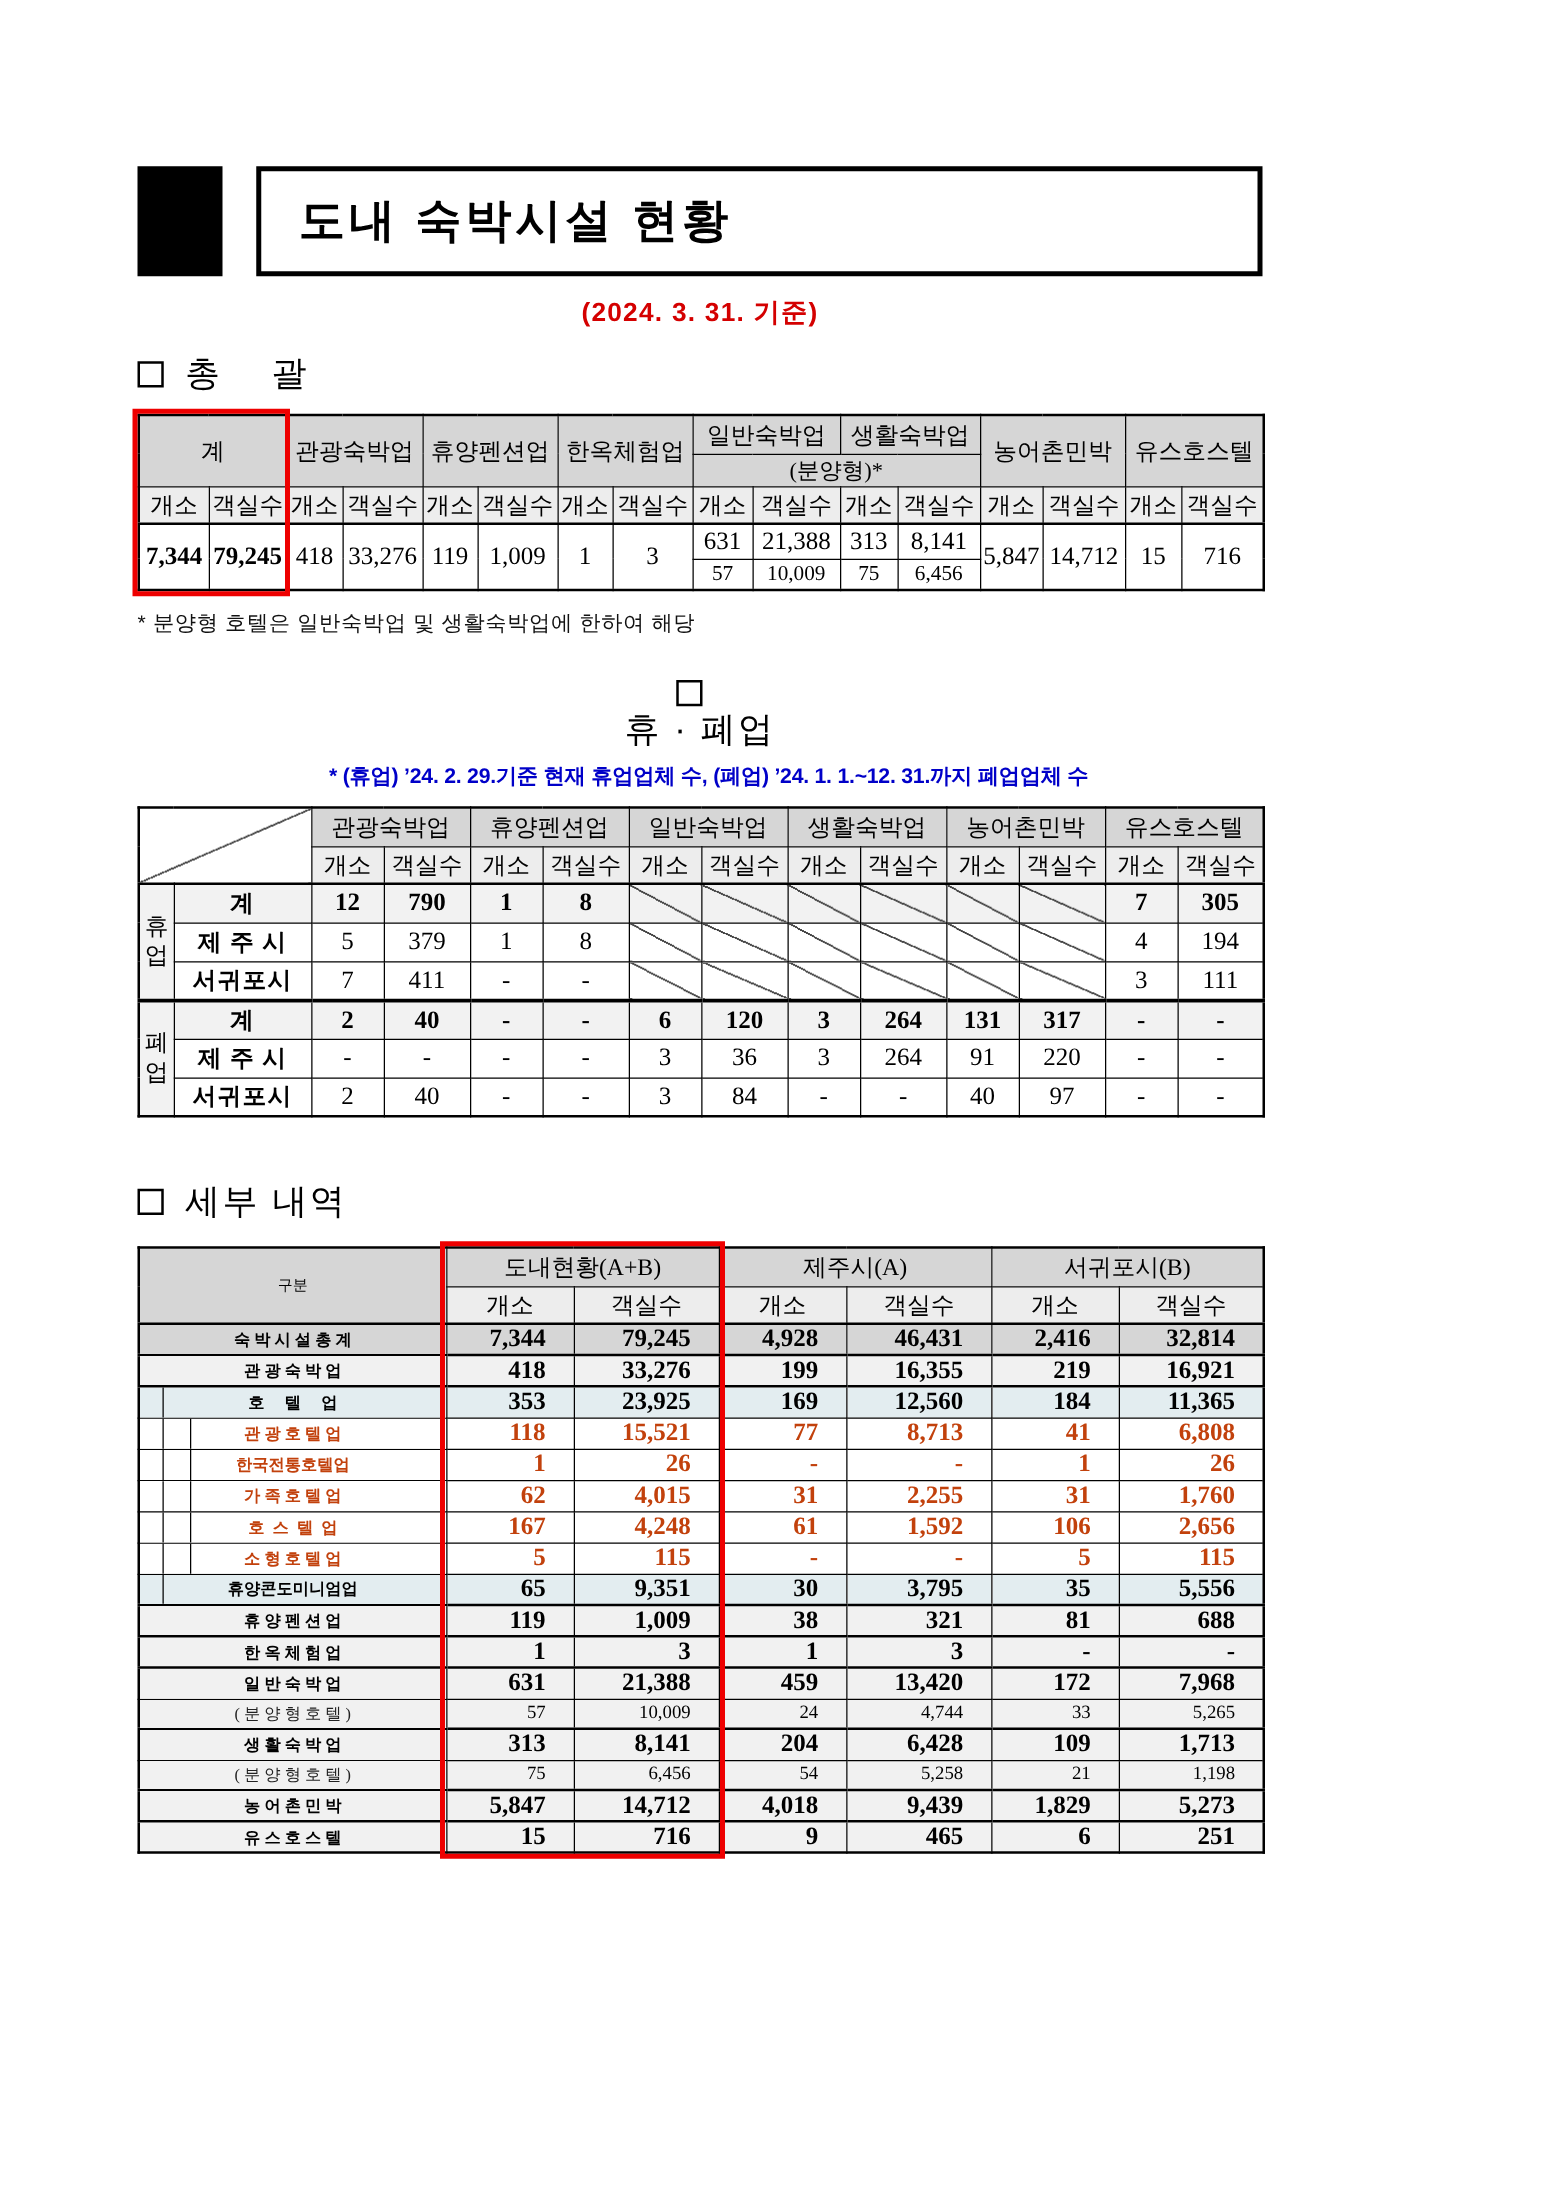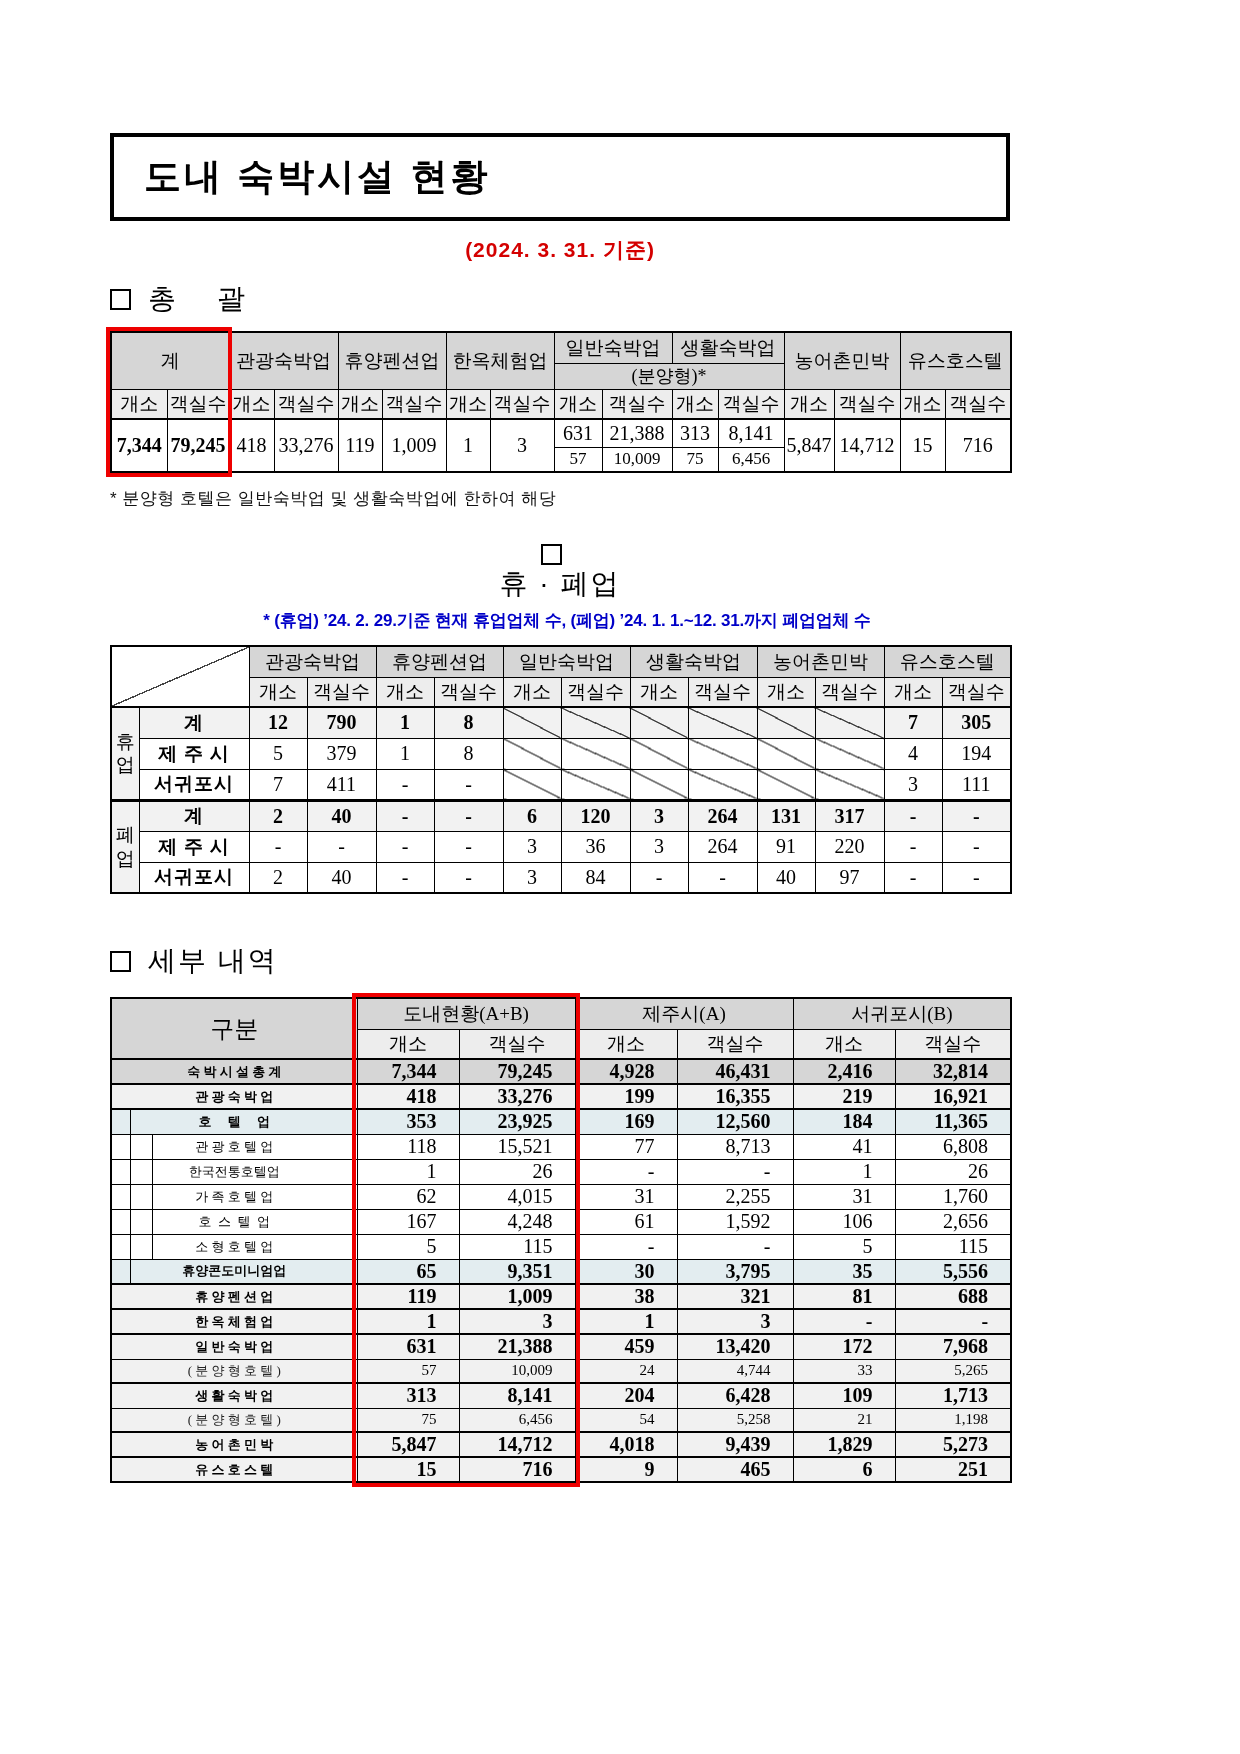--- a/index.html
+++ b/index.html
@@ -3,21 +3,21 @@
 <meta charset="utf-8">
 <style>
   :root{ --red:#ee0000; --datered:#d40000; --blue:#0000c8; }
   *{margin:0;padding:0;box-sizing:border-box;}
   html,body{background:#fff;}
   body{width:1240px;height:1754px;overflow:hidden;color:#000;
        font-family:"Liberation Sans","DejaVu Sans",sans-serif;}
   .page{padding:133px 110px 0 110px;}
 
   
-  .title-row{display:flex;align-items:stretch;height:88px;width:900px;flex-direction:column;}
+  .title-row{display:flex;align-items:stretch;height:88px;width:900px;}
   .block{width:68px;background:#000;margin-right:27px;flex:none;}
   .title-box{flex:1;border:4px solid #000;display:flex;align-items:center;padding-left:30px;background:#fff;}
   .title-box h1{font-size:37px;font-weight:bold;letter-spacing:3px;}
 
   .date-note{width:900px;text-align:center;margin-top:15px;font-size:21px;font-weight:bold;
              color:var(--datered);letter-spacing:1px;}
 
   
   .sec{display:flex;align-items:center;margin-top:16px;width:900px;}
   .sq{width:21px;height:21px;border:2.5px solid #000;margin-right:17px;flex:none;background:#fff;}
@@ -48,28 +48,28 @@
   #t2 th.vlabel{background:#f2f2f2;font-weight:normal;font-size:19px;}
   #t2 th.vlabel div{line-height:1.25;}
   #t2 th.region{background:#fff;font-weight:bold;font-size:19px;height:31px;letter-spacing:1px;}
   #t2 td.num{background:#fff;font-size:20px;height:31px;}
   #t2 td.diag{background-color:#fff;
       background-image:linear-gradient(to top right,transparent calc(50% - 0.7px),#444 calc(50% - 0.7px),#444 calc(50% + 0.7px),transparent calc(50% + 0.7px));}
   #t2 tr.lite th.region,#t2 tr.lite td{background-color:#f2f2f2;font-weight:bold;}
   #t2 tr.grp-start th,#t2 tr.grp-start td{border-top:3px solid #000;}
 
   
-  #t3 .gubun{font-size:24px;}
+  #t3 .gubun{font-size:12px;}
   #t3 td{height:25px;}
   #t3 td.label{font-size:13px;white-space:pre;position:relative;}
   #t3 td.num{text-align:right;padding-right:22px;font-size:20px;}
   #t3 tr.r-total td{background:#d6d6d6;font-weight:bold;border-bottom:2px solid #000;}
   #t3 tr.r-major td{background:#f1f1f1;font-weight:bold;}
   #t3 tr.r-blue td{background:#e3edf0;font-weight:bold;margin-left:24px;}
-  #t3 tr.r-sub td{background:#fff;font-weight:normal;color:#000000;}
+  #t3 tr.r-sub td{background:#fff;font-weight:bold;color:#c2410c;}
   #t3 tr.r-bunyang td{background:#f1f1f1;font-weight:normal;height:24px;font-size:15px;}
   #t3 tr.r-bunyang td.label{font-size:13px;color:#222;}
   #t3 tr.r-bunyang td.num{font-size:15px;}
   #t3 tr.sect td{border-bottom:2px solid #000;}
   #t3 td.lv1::before,#t3 td.lv2::before{content:"";position:absolute;left:18px;top:-1px;bottom:-1px;border-left:1px solid #000;}
   #t3 td.lv2::after{content:"";position:absolute;left:40px;top:-1px;bottom:-1px;border-left:1px solid #000;}
 
   
   .hl{position:absolute;border:4px solid var(--red);pointer-events:none;z-index:4;}
   #hl1{left:-4px;top:-4px;width:126px;height:calc(100% + 8px);}

